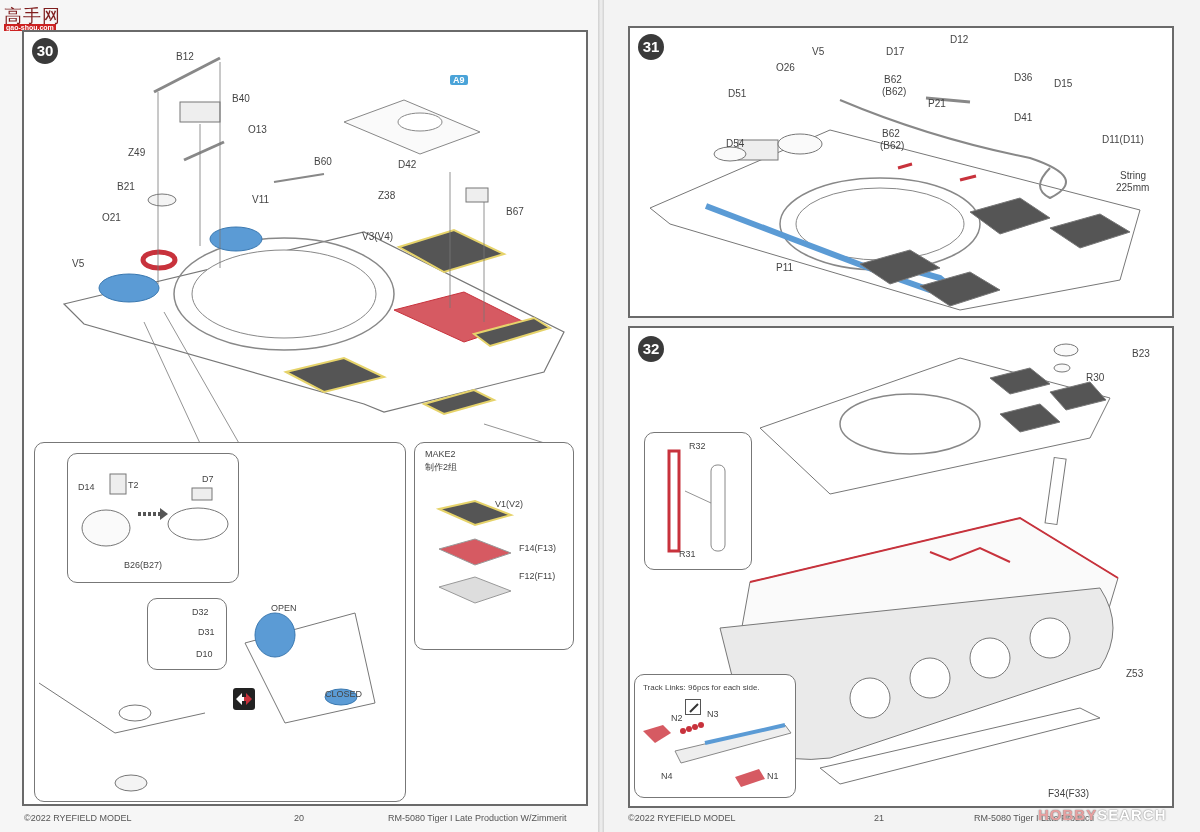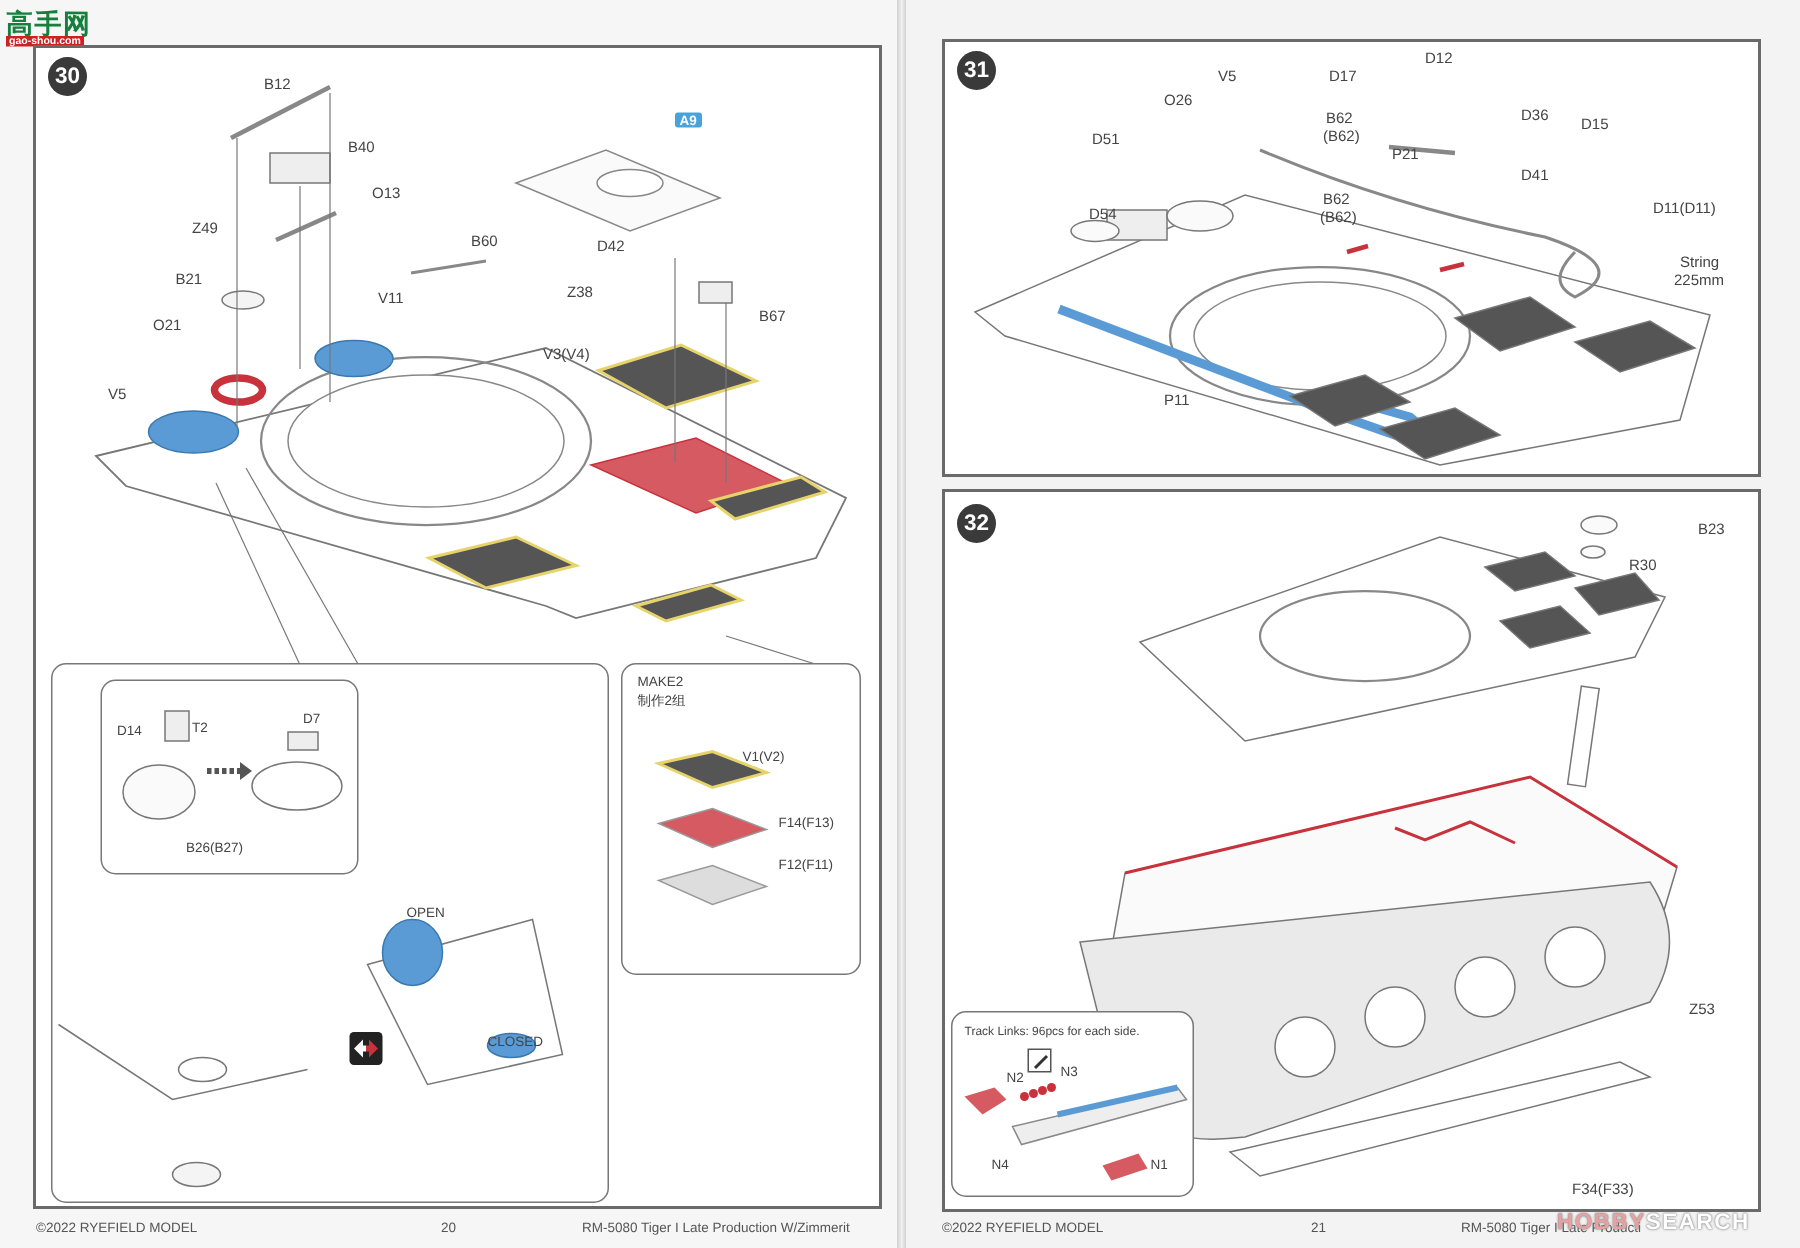--- a/index.html
+++ b/index.html
@@ -10,21 +10,21 @@
   .page-right { left: 604px; width: 596px; background: #f3f3f3; }
   .gutter { position: absolute; left: 598px; top: 0; width: 6px; height: 832px; background: linear-gradient(90deg,#cfcfcf,#f0f0f0,#d2d2d2); }
   .frame { position: absolute; border: 2px solid #6a6a6a; background: #fff; }
   .step { position: absolute; width: 26px; height: 26px; border-radius: 50%; background: #3a3a3a; color: #fff; font-size: 15px; font-weight: bold; text-align: center; line-height: 26px; }
   .lbl { position: absolute; font-size: 10px; color: #444; white-space: nowrap; }
   .lbl-sm { font-size: 9px; }
   .inset { position: absolute; border: 1.5px solid #777; border-radius: 10px; background: #fff; }
   .footer { position: absolute; font-size: 9px; color: #555; white-space: nowrap; }
   svg { position: absolute; overflow: visible; }
   .logo { position: absolute; left: 4px; top: 4px; width: 64px; height: 30px; }
-  .logo-cn { font-size: 18px; font-weight: bold; color: #15803d; letter-spacing: 1px; }
+  .logo-cn { font-size: 18px; font-weight: normal; color: #7f1d1d; letter-spacing: 1px; }
   .logo-url { position: absolute; left: 0; top: 20px; font-size: 7px; color: #fff; background: #c22; padding: 0 2px; font-weight: bold; }
   .badge-a9 { position: absolute; font-size: 9px; color: #fff; background: #4aa3d8; padding: 0 3px; border-radius: 2px; font-weight: bold; }
   .hobby { position: absolute; font-size: 15px; font-weight: bold; color: #fff; letter-spacing: 1px; text-shadow: 0 0 2px #999, 0 0 1px #666; }
   .hobby .h1 { color: #e8a0a0; }
   .arrow-btn { position: absolute; width: 22px; height: 22px; background: #222; border-radius: 3px; }
   .pencil-box { position: absolute; width: 16px; height: 16px; border: 1px solid #555; background:#fff; }
 </style>
 </head>
 <body>
 
@@ -91,20 +91,25 @@
           <polygon points="92,54 100,60 92,66" fill="#555"></polygon>
           <ellipse cx="130" cy="70" rx="30" ry="16" fill="#fff" stroke="#777"></ellipse>
           <rect x="124" y="34" width="20" height="12" fill="#eee" stroke="#777"></rect>
         </svg>
         <span class="lbl lbl-sm" style="left:10px; top:28px;">D14</span>
         <span class="lbl lbl-sm" style="left:60px; top:26px;">T2</span>
         <span class="lbl lbl-sm" style="left:134px; top:20px;">D7</span>
         <span class="lbl lbl-sm" style="left:56px; top:106px;">B26(B27)</span>
       </div>
 
+      <div class="inset" style="left:112px; top:155px; width:80px; height:72px;">
+        <span class="lbl lbl-sm" style="left:44px; top:8px;">D32</span>
+        <span class="lbl lbl-sm" style="left:50px; top:28px;">D31</span>
+        <span class="lbl lbl-sm" style="left:48px; top:50px;">D10</span>
+      </div>
 
       <svg style="left:0; top:0;" width="372" height="360">
         <polyline points="4,240 80,290 170,270" fill="none" stroke="#777"></polyline>
         <ellipse cx="100" cy="270" rx="16" ry="8" fill="#fff" stroke="#777"></ellipse>
         <ellipse cx="96" cy="340" rx="16" ry="8" fill="#f4f4f4" stroke="#777"></ellipse>
         <polygon points="210,200 320,170 340,260 250,280" fill="#fff" stroke="#777"></polygon>
         <ellipse cx="240" cy="192" rx="20" ry="22" fill="#5b9bd5" stroke="#3a78b0"></ellipse>
         <ellipse cx="306" cy="254" rx="16" ry="8" fill="#5b9bd5" stroke="#3a78b0"></ellipse>
       </svg>
       <span class="lbl lbl-sm" style="left:236px; top:160px;">OPEN</span>
@@ -198,20 +203,29 @@
       <circle cx="420" cy="310" r="20" fill="#fff" stroke="#777"></circle>
       <polygon points="190,440 450,380 470,390 210,456" fill="#fff" stroke="#777"></polygon>
       <rect x="420" y="130" width="12" height="66" fill="#fff" stroke="#777" transform="rotate(8 426 160)"></rect>
       <ellipse cx="436" cy="22" rx="12" ry="6" fill="#fafafa" stroke="#777"></ellipse>
       <ellipse cx="432" cy="40" rx="8" ry="4" fill="#fafafa" stroke="#777"></ellipse>
     </svg>
 
     <span class="lbl" style="left:462px; top:20px;padding-left:40px;">B23</span>
     <span class="lbl" style="left:456px; top:44px;">R30</span>
 
+    <div class="inset" style="left:14px; top:104px; width:108px; height:138px;">
+      <svg style="left:0;top:0;" width="108" height="138">
+        <rect x="24" y="18" width="10" height="100" fill="#fff" stroke="#c8323c" stroke-width="3"></rect>
+        <rect x="66" y="32" width="14" height="86" rx="6" fill="#fff" stroke="#888"></rect>
+        <line x1="40" y1="58" x2="66" y2="70" stroke="#777" stroke-width="0.8"></line>
+      </svg>
+      <span class="lbl lbl-sm" style="left:44px; top:8px;">R32</span>
+      <span class="lbl lbl-sm" style="left:34px; top:116px;">R31</span>
+    </div>
 
     <span class="lbl" style="left:496px; top:340px;">Z53</span>
     <span class="lbl" style="left:418px; top:460px;">F34(F33)</span>
 
     <div class="inset" style="left:4px; top:346px; width:162px; height:124px;">
       <span class="lbl lbl-sm" style="left:8px; top:8px; font-size:8px;">Track Links: 96pcs for each side.</span>
       <div class="pencil-box" style="left:50px; top:24px;">
         <svg width="16" height="16" style="left:0;top:0;">
             <line x1="4" y1="12" x2="12" y2="4" stroke="#333" stroke-width="2"></line>
           </svg>

